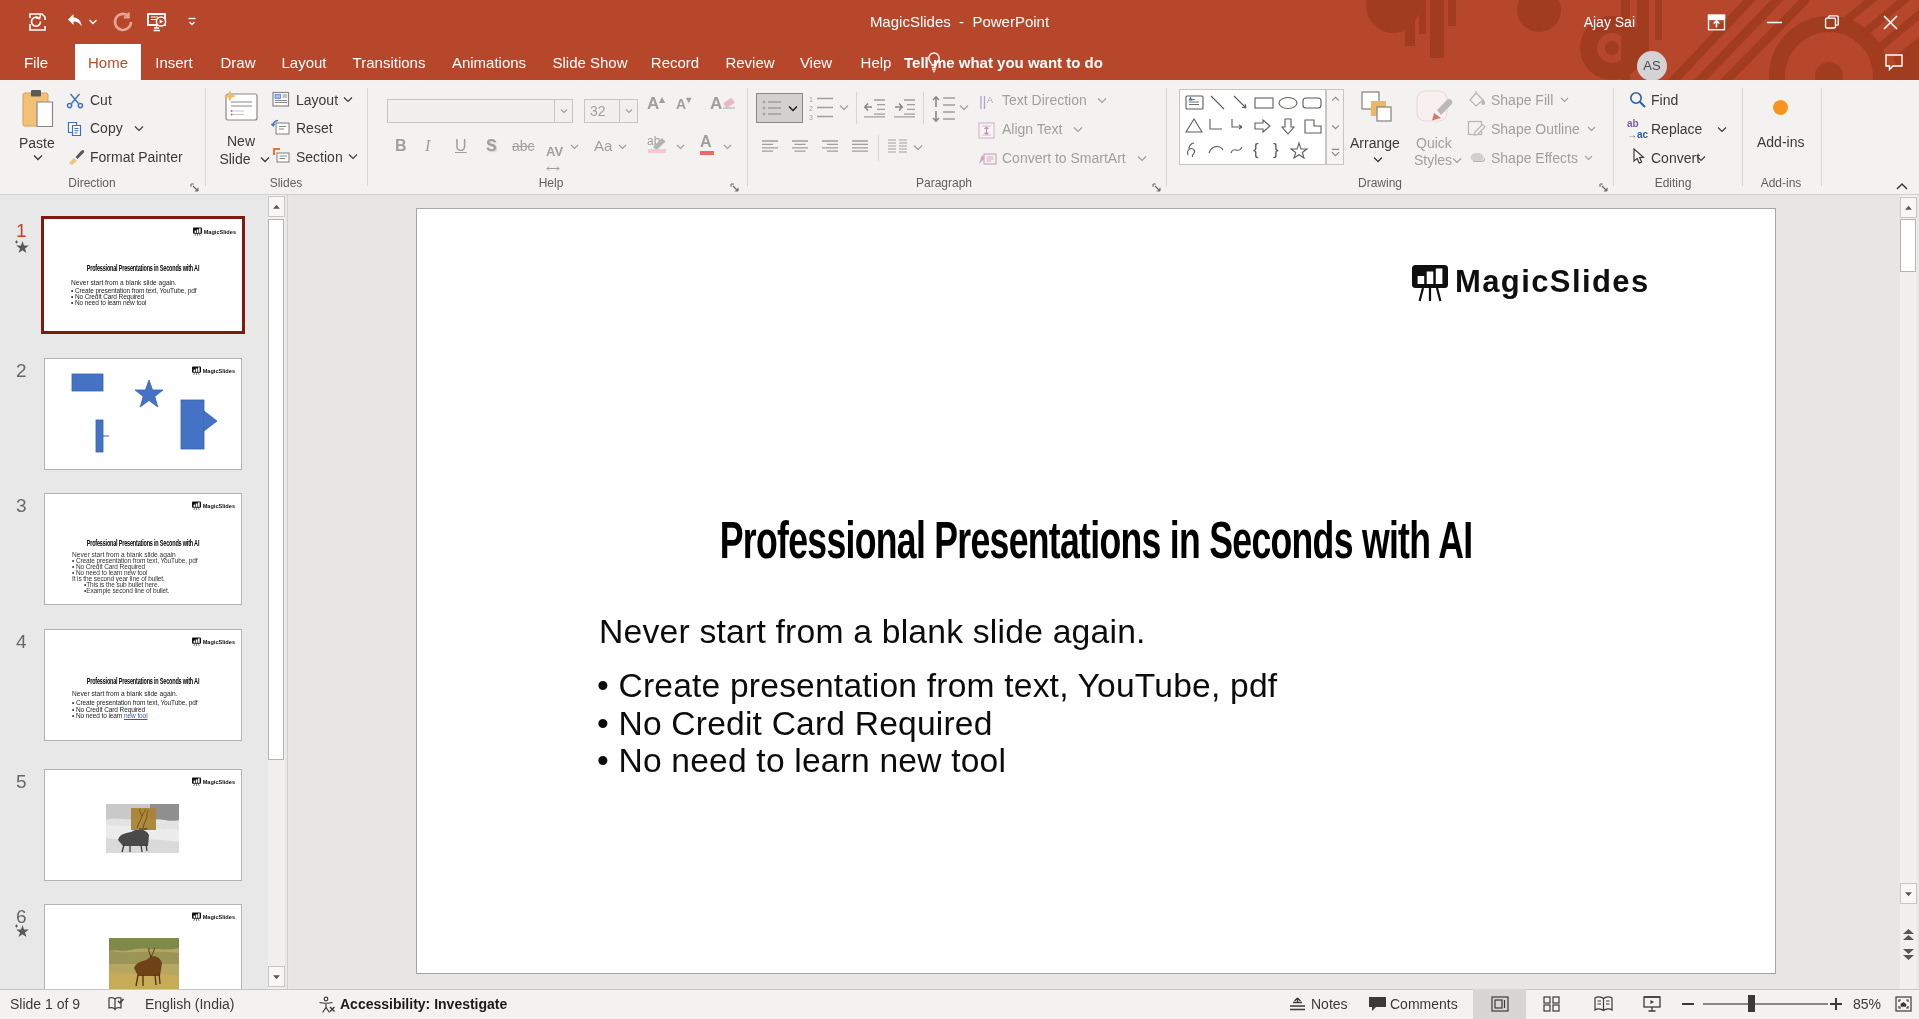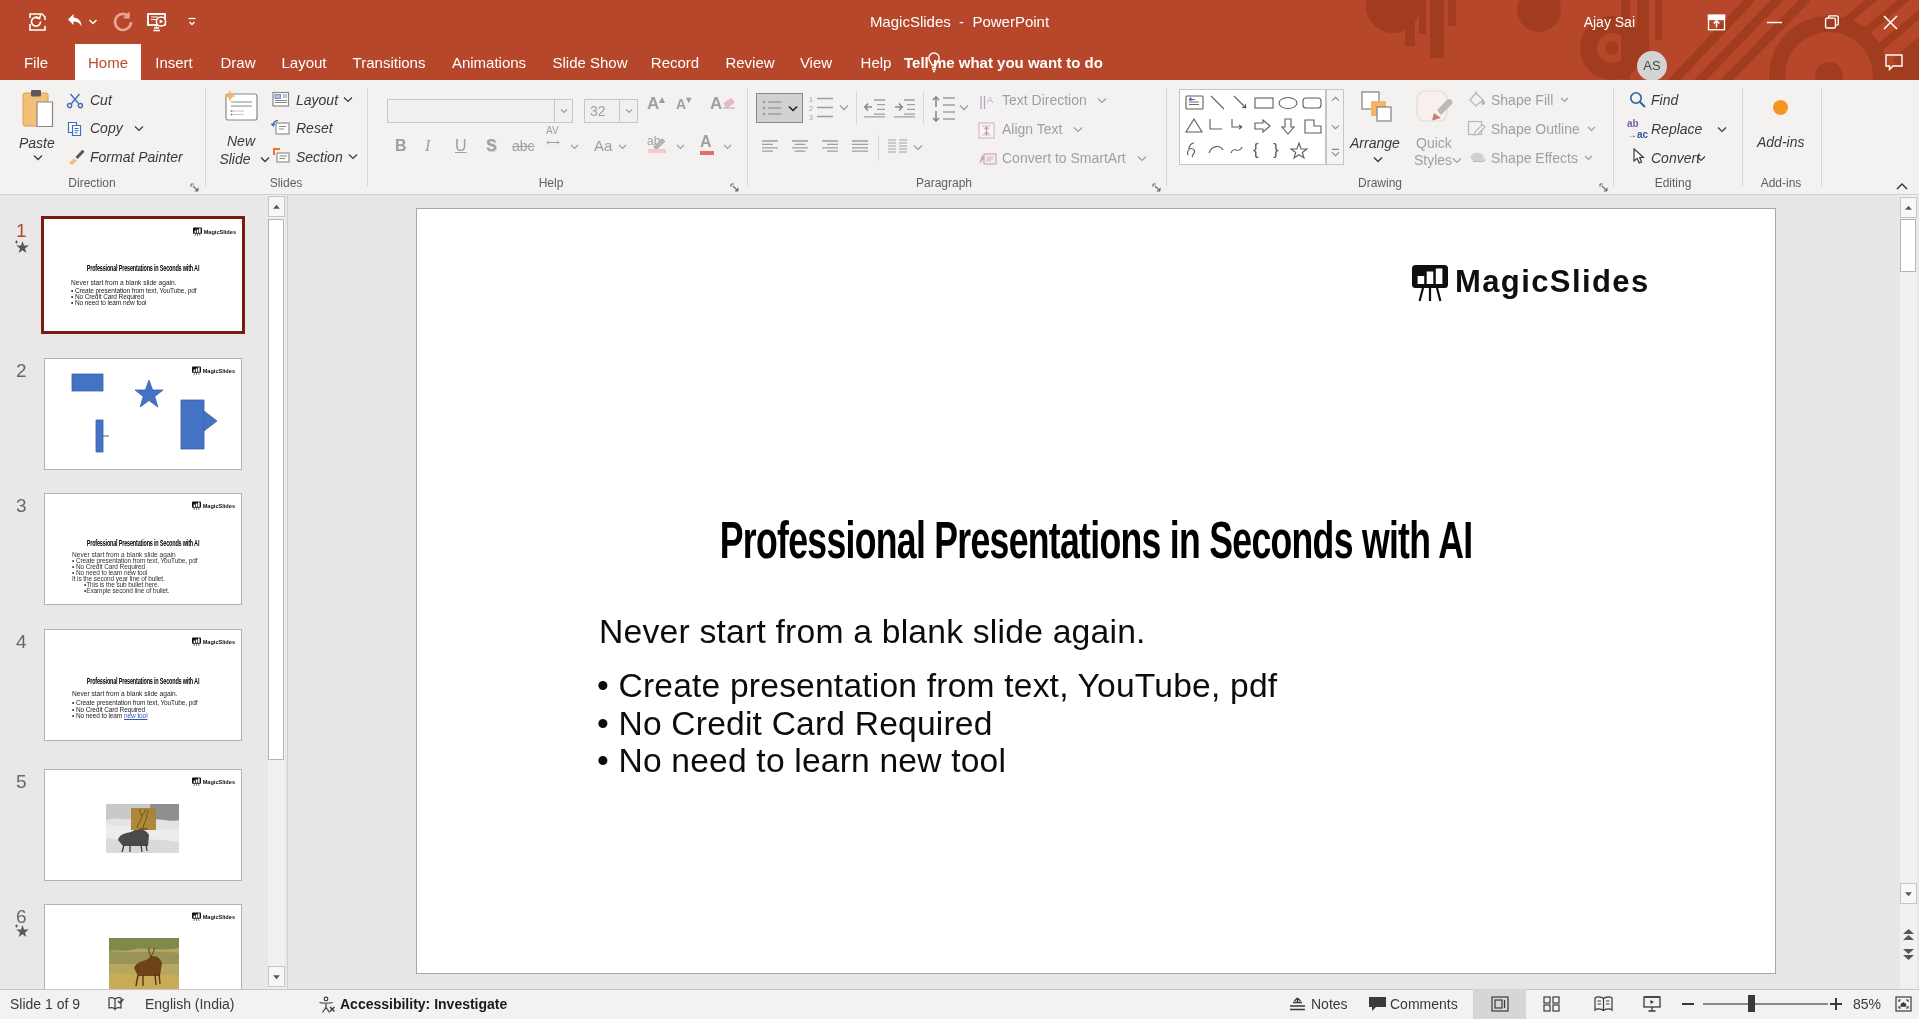--- a/index.html
+++ b/index.html
@@ -19,21 +19,21 @@
 
 
 .tab { top:44px; height:36px; color:#fff; font-size:15px; z-index:31; display:flex; align-items:center; justify-content:center; }
 #hometab { background:#ffffff; color:#ba4b2d; }
 
 
 #ribbon { left:0; top:80px; width:1919px; height:115px; background:#f3f2f1; border-bottom:1px solid #d2d0ce; z-index:20; }
 .gsep { position:absolute; top:8px; width:1px; height:98px; background:#d8d6d4; }
 .glabel { position:absolute; top:96px; width:120px; text-align:center; font-size:12px; color:#605e5c; }
 .launcher { position:absolute; width:12px; height:12px; }
-.rlabel { font-size:14px; color:#3b3a39;font-style:italic; }
+.rlabel { font-size:14px; color:#3b3a39; }
 .dlabel { font-size:14px; color:#a19f9d; }
 
 
 #panel { left:0; top:195px; width:290px; height:794px; background:#e9e8e8; z-index:10; }
 .thumb { position:absolute; left:44px; width:198px; height:112px; background:#fff; border:1px solid #b5b3b1; }
 .thumb.sel { left:41px; width:204px; height:118px; border:3px solid #7d1b10; }
 .snum { position:absolute; left:16px; font-size:19px; color:#6a6866; }
 .snum.sel { color:#b7472a; }
 .sstar { position:absolute; left:13px; width:18px; height:18px; }
 
@@ -288,21 +288,21 @@
   <div class="abs dlabel" style="left:710px;top:14px;font-size:17px;font-weight:bold">A</div>
   <svg class="abs" style="left:722px;top:16px" width="14" height="13" viewBox="0 0 14 13">
       <rect x="2" y="4" width="10" height="6" rx="1" fill="#e8b8c8" transform="rotate(-35 7 7)"></rect>
       <path d="M1 12 H13" stroke="#b8b6b4" stroke-width="1.2"></path>
     </svg>
   <div class="abs dlabel" style="left:395px;top:57px;font-size:16px;font-weight:bold">B</div>
   <div class="abs dlabel" style="left:425px;top:57px;font-size:16px;font-style:italic;font-family:'Liberation Serif',serif">I</div>
   <div class="abs dlabel" style="left:455px;top:57px;font-size:16px;text-decoration:underline">U</div>
   <div class="abs dlabel" style="left:486px;top:57px;font-size:16px;font-weight:bold;text-shadow:1px 1px 1px #ccc">S</div>
   <div class="abs dlabel" style="left:512px;top:58px;font-size:14px;text-decoration:line-through">abc</div>
-  <div class="abs dlabel" style="left:546px;top:45px;font-size:10px;font-weight:normal">AV<br><svg width="14" height="5" viewBox="0 0 14 5" stroke="#a19f9d" fill="none" stroke-width="1">
+  <div class="abs dlabel" style="left:546px;top:64px;font-size:13px;font-weight:bold">AV<br><svg width="14" height="5" viewBox="0 0 14 5" stroke="#a19f9d" fill="none" stroke-width="1">
         <path d="M1 2.5 H13 M3 .5 L1 2.5 L3 4.5 M11 .5 L13 2.5 L11 4.5"></path>
       </svg></div>
   <svg class="abs" style="left:570px;top:64px" width="9" height="6" viewBox="0 0 9 6" fill="none" stroke="#a19f9d" stroke-width="1.2">
       <path d="M1 1 L4.5 4.5 L8 1"></path>
     </svg>
   <div class="abs dlabel" style="left:594px;top:57px;font-size:15px">Aa</div>
   <svg class="abs" style="left:618px;top:64px" width="9" height="6" viewBox="0 0 9 6" fill="none" stroke="#a19f9d" stroke-width="1.2">
       <path d="M1 1 L4.5 4.5 L8 1"></path>
     </svg>
   <div class="abs" style="left:647px;top:54px;width:22px;height:20px">

